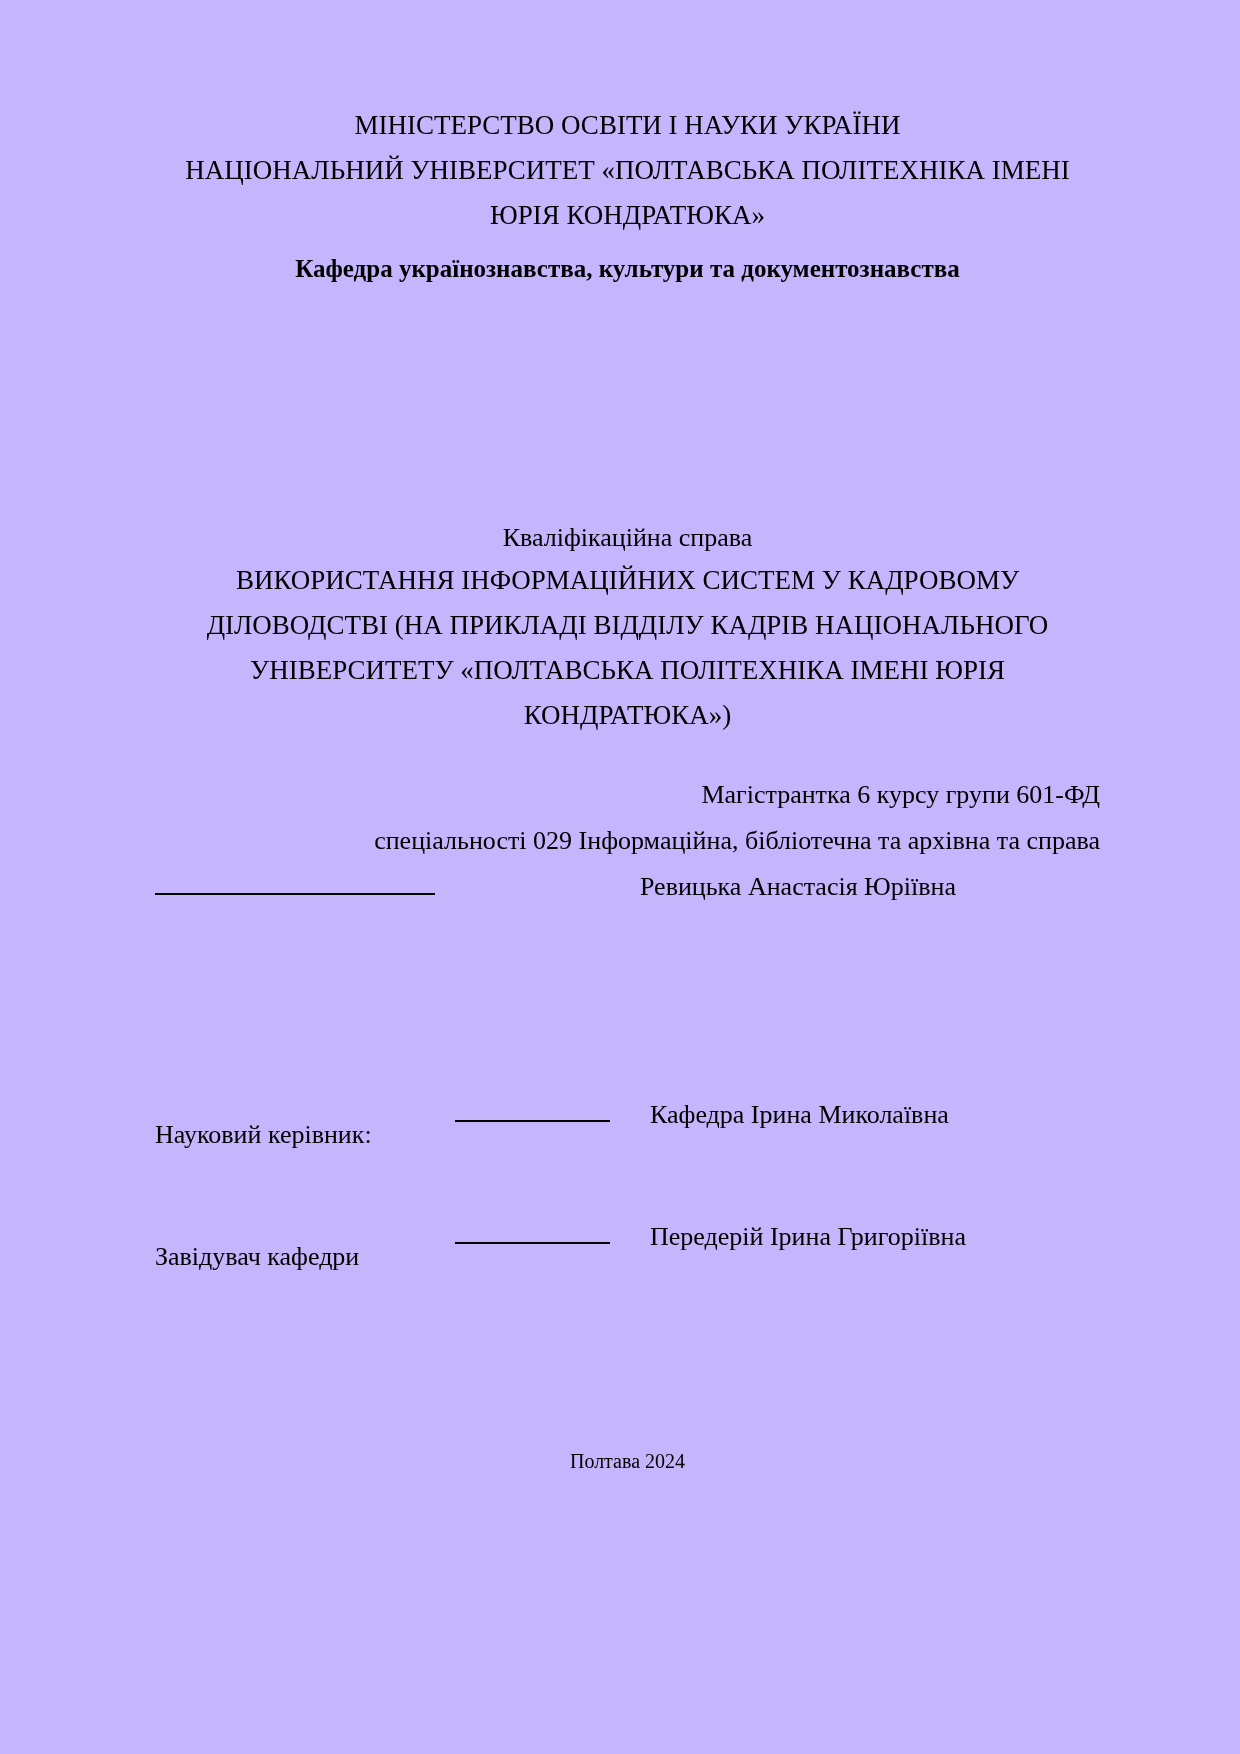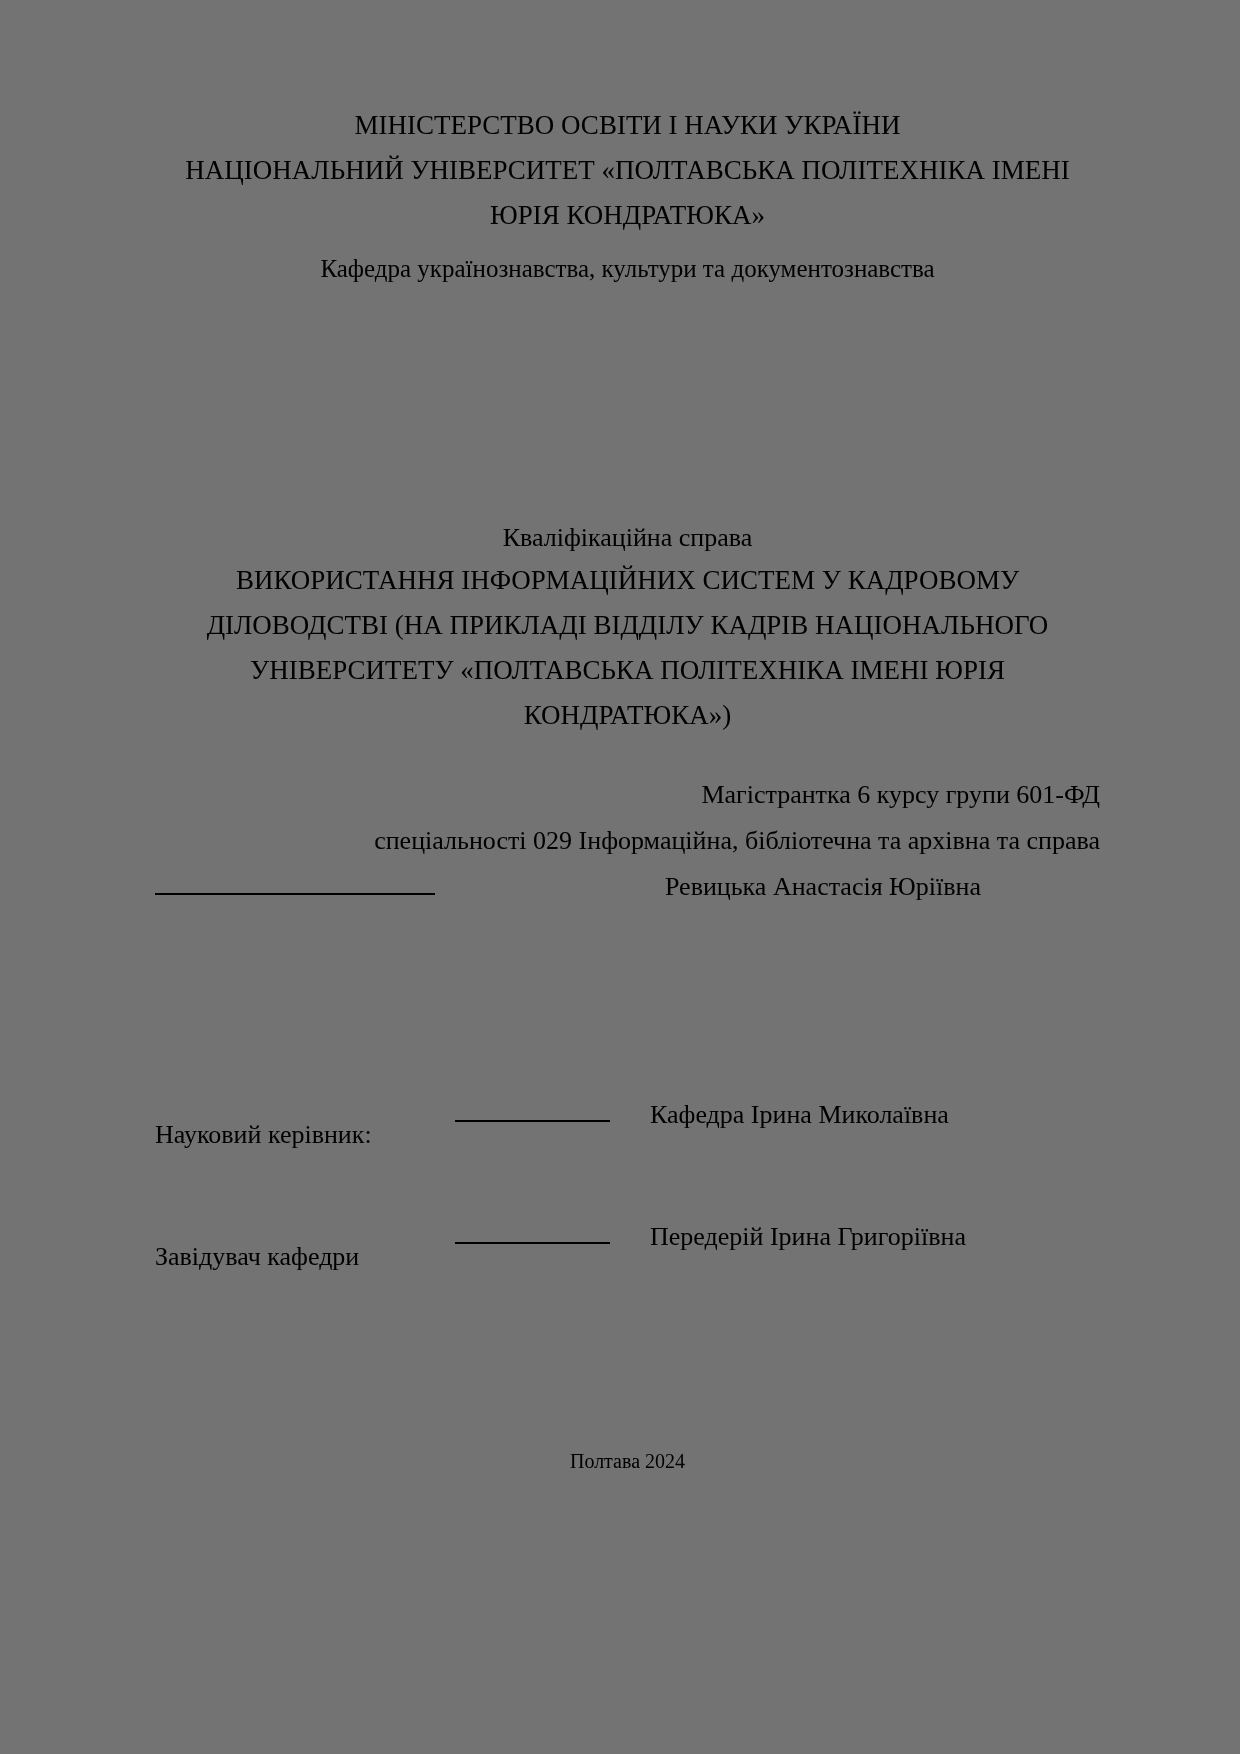--- a/index.html
+++ b/index.html
@@ -11,21 +11,21 @@
   body {
     font-family: "Liberation Serif", "DejaVu Serif", serif;
     color: #000000;
     -webkit-font-smoothing: antialiased;
   }
   .page {
     position: relative;
     width: 1240px;
     height: 1754px;
     margin: 0 auto;
-    background: #737373;
+    background: #c4b5fd;
     box-sizing: border-box;
     padding: 0;
     overflow: hidden;
   }
   .content {
     position: absolute;
     left: 155px;
     top: 0;
     width: 945px;
     height: 1754px;
@@ -42,20 +42,21 @@
   .org-line {
     font-size: 27px;
     line-height: 45px;
     text-align: center;
   }
   .dept-line {
     font-size: 25px;
     line-height: 45px;
     text-align: center;
     margin-top: 8px;
+    font-weight: bold;
   }
 
   
   .work-kind {
     position: absolute;
     left: 0;
     top: 518px;
     width: 945px;
     font-size: 26px;
     line-height: 40px;
@@ -94,21 +95,21 @@
   }
   .sign-rule {
     display: inline-block;
     width: 280px;
     border-bottom: 2px solid #000;
     height: 22px;
     vertical-align: baseline;
   }
   .student-name {
     position: absolute;
-    left: 510px;
+    left: 485px;
     top: 0;
     white-space: nowrap;
   }
 
   
   .supervisor-block {
     position: absolute;
     left: 0;
     top: 1096px;
     width: 945px;

